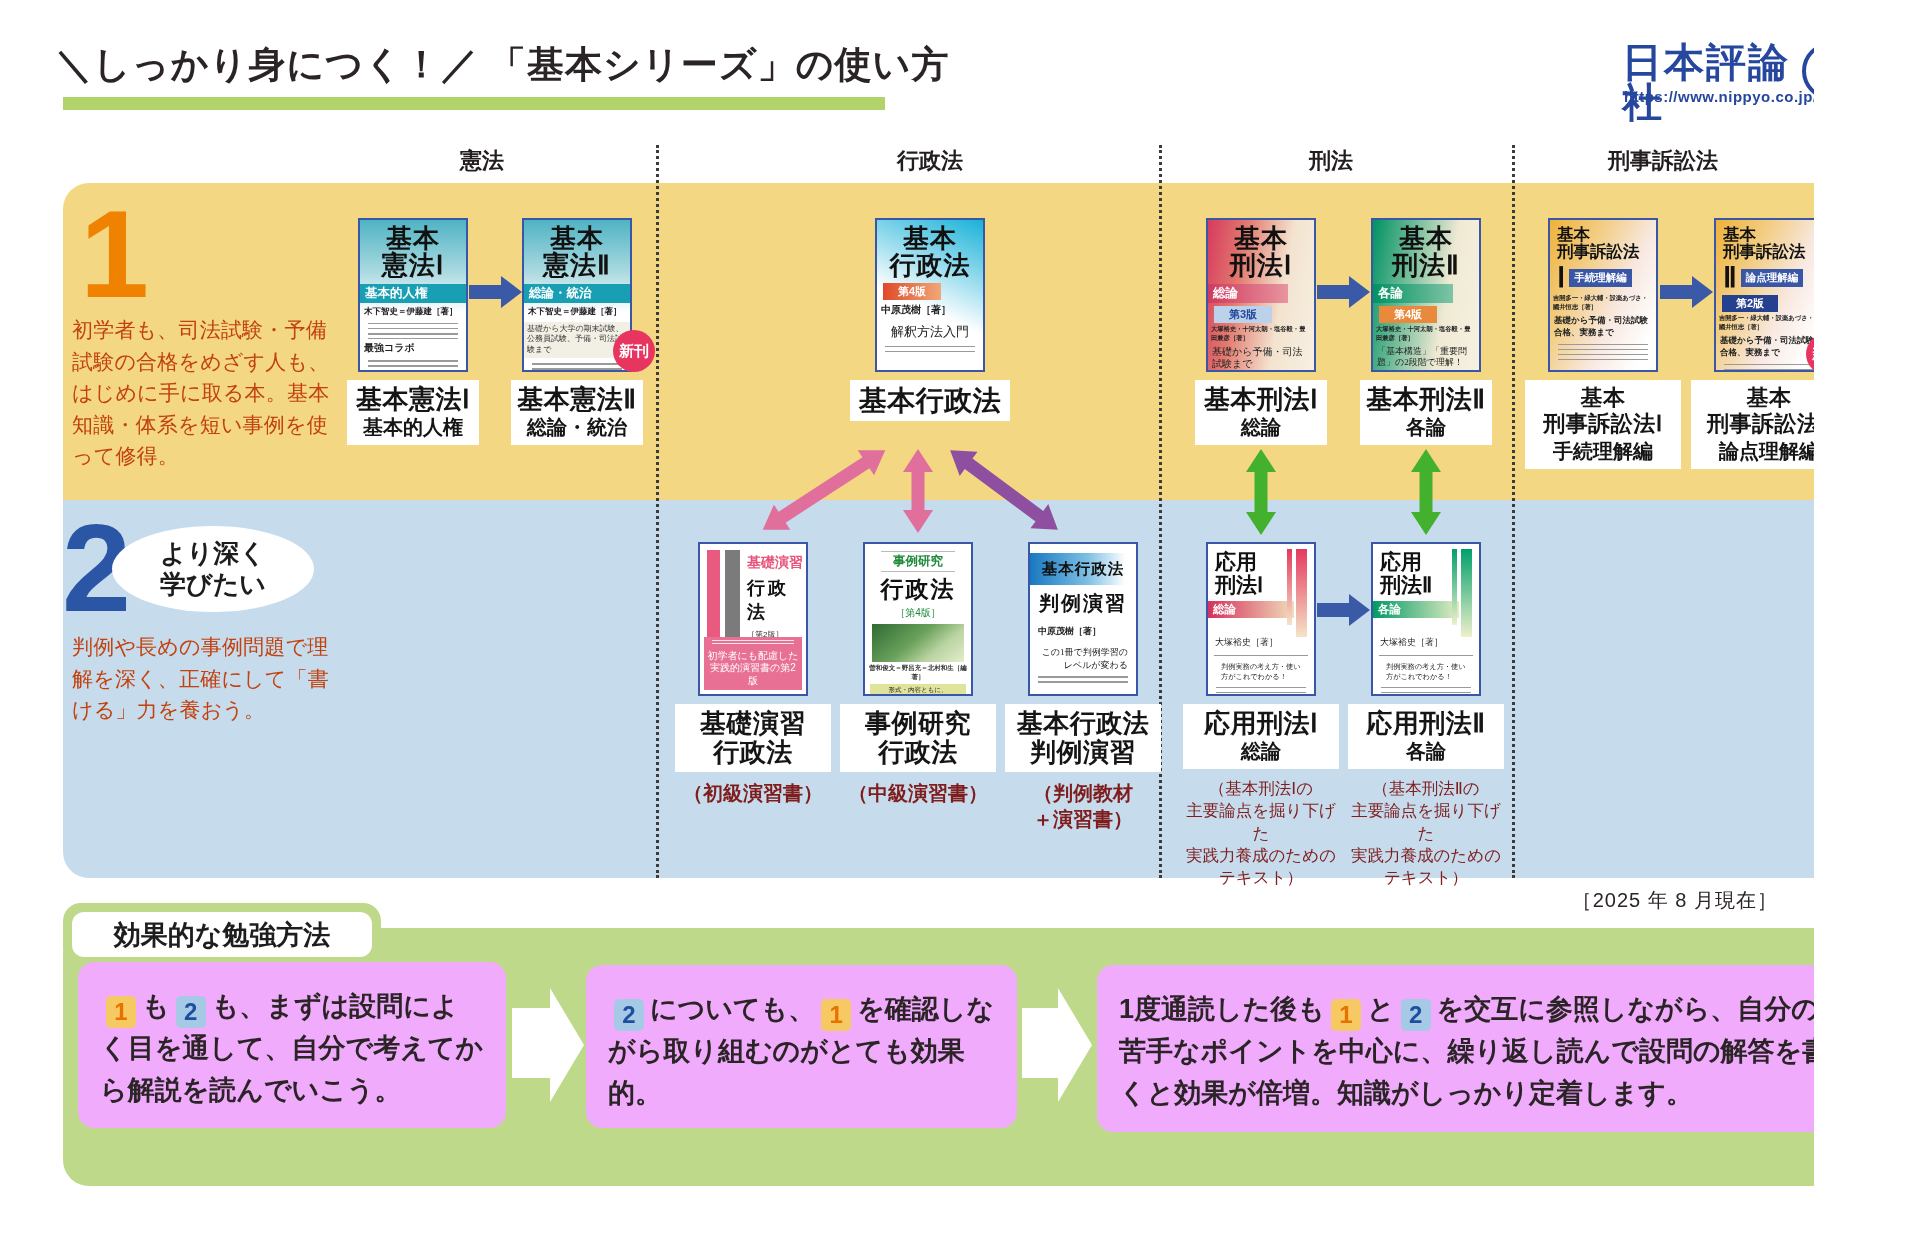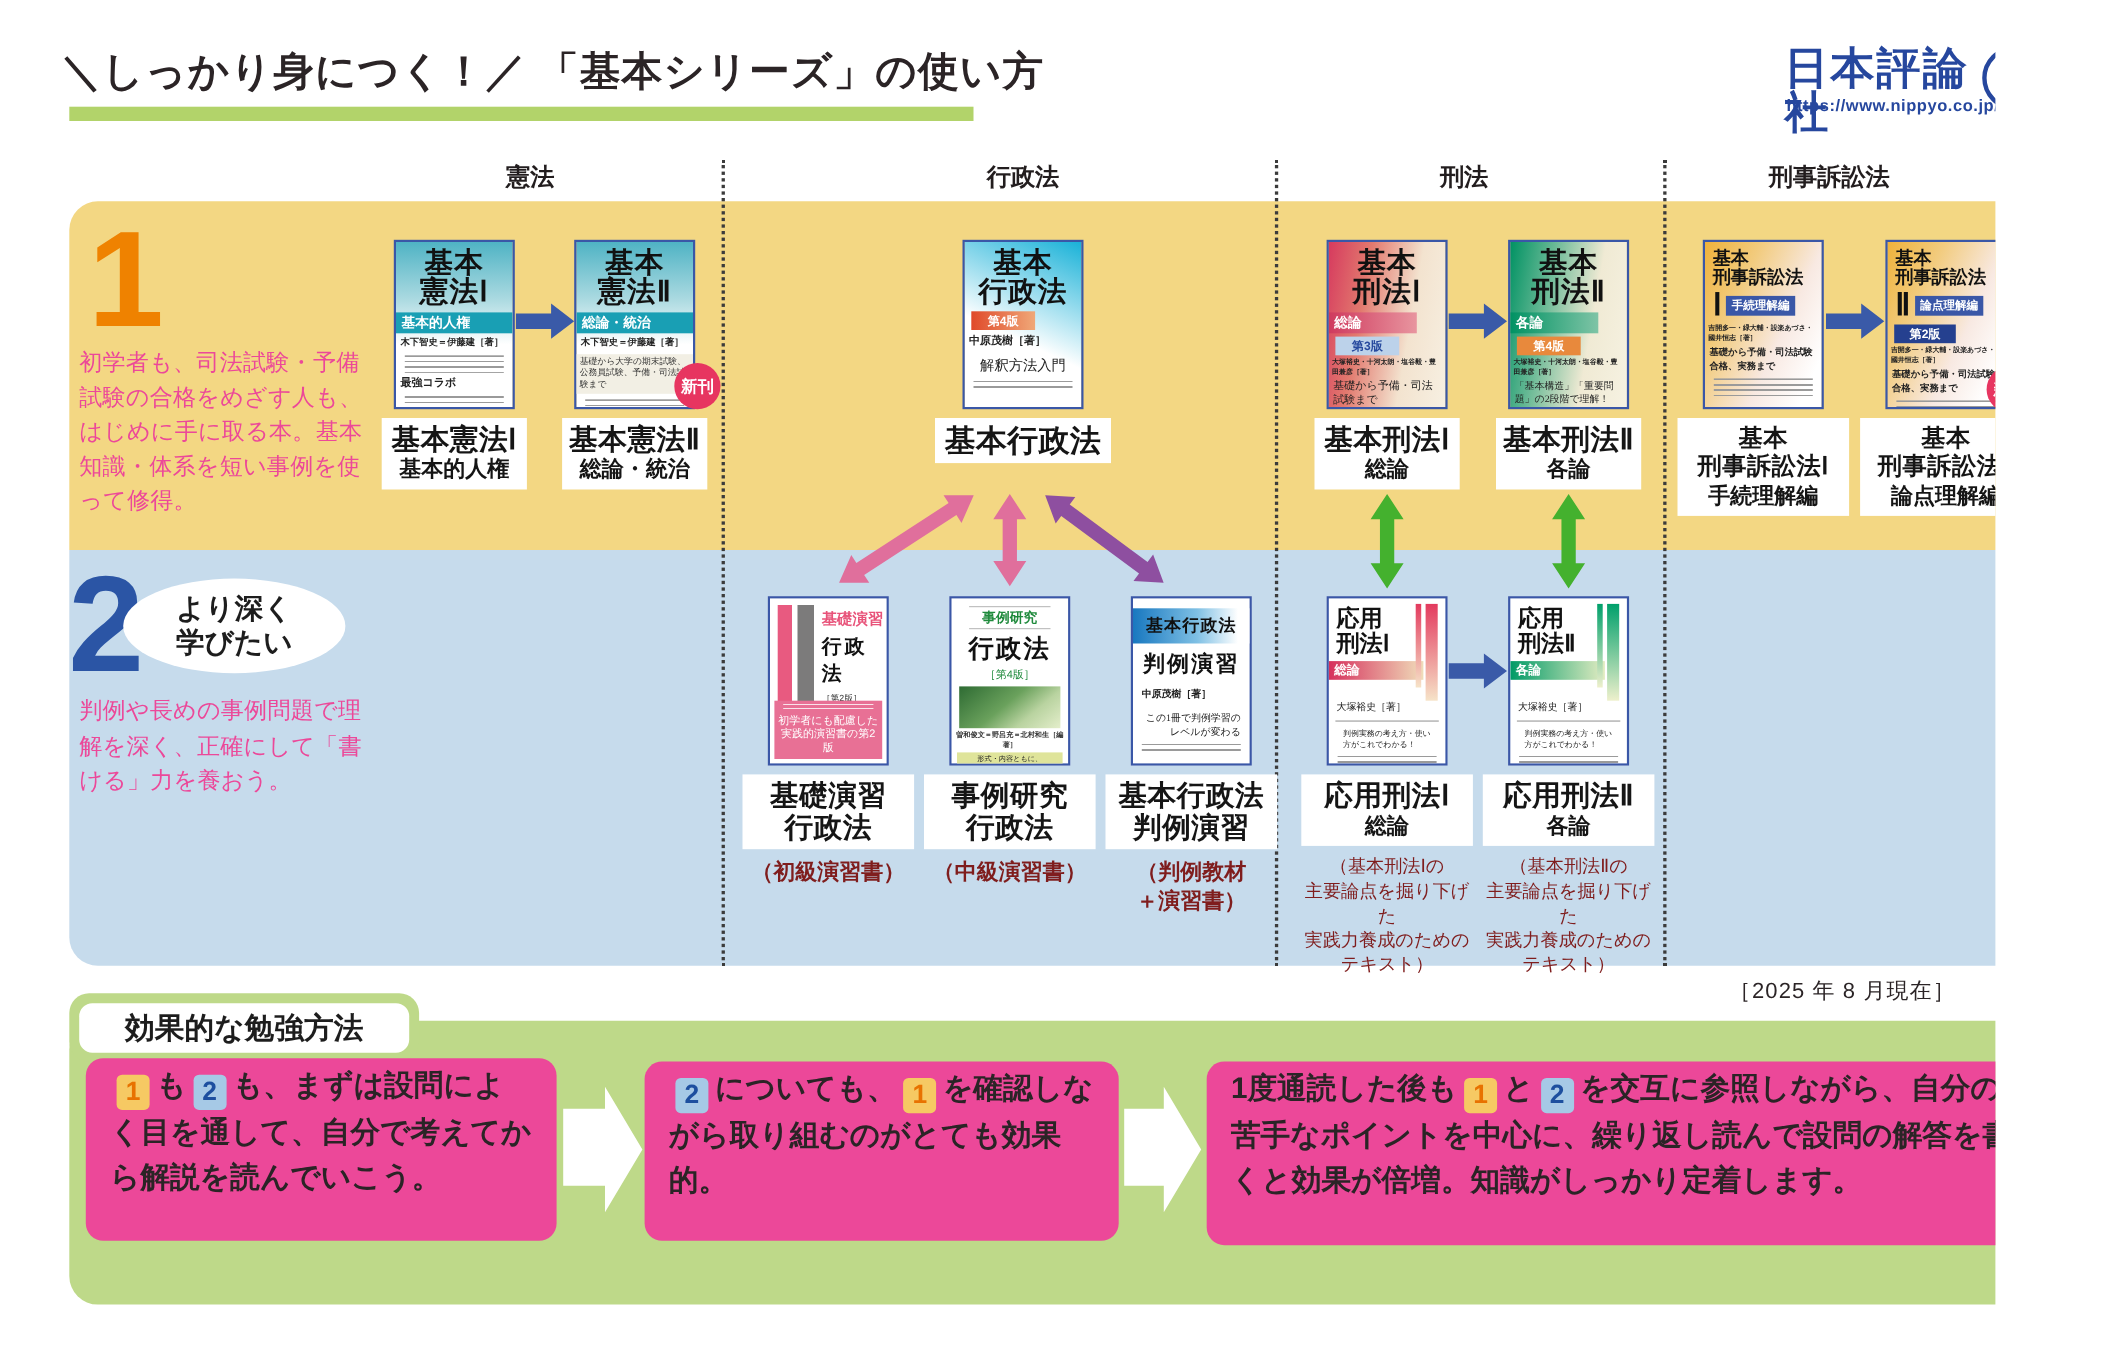--- a/index.html
+++ b/index.html
@@ -26,21 +26,21 @@
   .panel-blue{left:63px;top:500px;width:1797px;height:378px;background:#c6dbec;border-radius:0 0 26px 26px}
 
   
   .stepnum{font-size:124px;font-weight:800;line-height:1;z-index:3}
   .n1{left:80px;top:192px;color:#ef8200}
   .n2{left:62px;top:506px;color:#2b55a5}
   .ellipse{width:202px;height:86px;background:#fff;border-radius:50%;display:flex;align-items:center;justify-content:center;
     text-align:center;font-size:26px;font-weight:bold;line-height:1.18;z-index:3;color:#1d1d1d}
   .e1{left:114px;top:212px}
   .e2{left:112px;top:526px}
-  .stepdesc{width:276px;font-size:21px;font-weight:500;line-height:1.5;color:#ec4899;z-index:3;letter-spacing:.2px}
+  .stepdesc{width:276px;font-size:21px;font-weight:500;line-height:1.5;color:#c2410c;z-index:3;letter-spacing:.2px}
   .d1{left:72px;top:314px}
   .d2{left:72px;top:631px}
 
   
   .bgroup{position:absolute;width:164px;display:flex;flex-direction:column;align-items:center;z-index:5}
   .cover{position:relative;width:110px;height:154px;border:2px solid #3a57a7;box-sizing:border-box;background:#fff;
     overflow:hidden;flex-shrink:0}
   .blabel{background:#fff;text-align:center;margin-top:8px;padding:5px 2px;font-weight:bold;color:#151515}
   .l1{font-size:26px;line-height:1.12;letter-spacing:.5px}
   .l1.sm2{font-size:22px;line-height:1.2}
@@ -118,21 +118,21 @@
   .oyo-tag{font-size:7.2px;text-align:left;padding:6px 4px 0 7px;color:#222;border-top:1px solid #999;margin:6px 6px 0}
 
   
   .asof{right:36px;top:887px;font-size:20px;color:#2b2426;letter-spacing:1px}
 
   
   .study-tab{left:63px;top:903px;width:318px;height:62px;background:#bed989;border-radius:18px;z-index:1}
   .panel-green{left:63px;top:928px;width:1824px;height:258px;background:#bed989;border-radius:26px;z-index:0}
   .study-titlebox{left:72px;top:912px;width:300px;height:45px;background:#fff;border-radius:12px;z-index:2;
     display:flex;align-items:center;justify-content:center;font-size:27px;font-weight:bold;color:#1d1d1d}
-  .sbox{background:#ec4899;border-radius:16px;z-index:2;padding:4px 22px;box-sizing:border-box;
+  .sbox{background:#f0abfc;border-radius:16px;z-index:2;padding:24px 22px;box-sizing:border-box;
     font-size:27px;font-weight:600;line-height:1.55;color:#2b2426}
   .sb1{left:78px;top:962px;width:428px;height:166px}
   .sb2{left:586px;top:965px;width:431px;height:163px}
   .sb3{left:1097px;top:965px;width:763px;height:167px}
   .chip{display:inline-flex;width:30px;height:32px;border-radius:5px;align-items:center;justify-content:center;
     font-size:24px;font-weight:bold;margin:0 6px;vertical-align:-5px}
   .chip-o{background:#f6c963;color:#e87200}
   .chip-b{background:#a6c9e6;color:#1d4f9f}
 
   svg.overlay{position:absolute;left:0;top:0;z-index:4;pointer-events:none}

